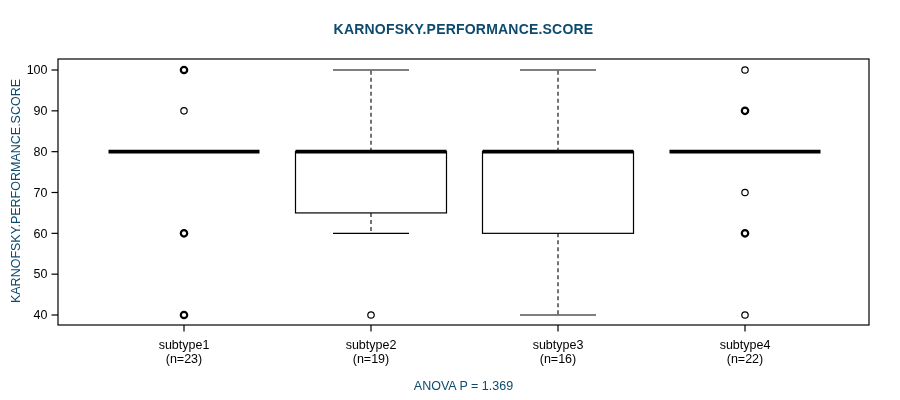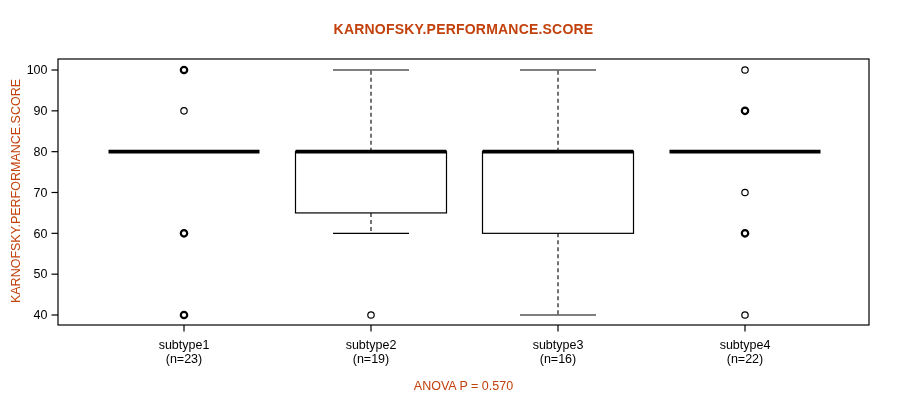--- a/index.html
+++ b/index.html
@@ -1,17 +1,17 @@
 <!DOCTYPE html>
 <html><head>
 <meta charset="utf-8">
 <style>
   html,body{margin:0;padding:0;background:#ffffff;}
   .stage{position:relative;width:900px;height:400px;background:#ffffff;overflow:hidden;
-         font-family:"Liberation Sans",sans-serif;color:#c2410c;}
+         font-family:"Liberation Sans",sans-serif;color:#0c4a6e;}
   .chart-title{position:absolute;left:58px;top:21px;width:811px;text-align:center;
                font-size:14px;font-weight:bold;letter-spacing:.2px;}
   .y-label{position:absolute;left:16px;top:191px;transform:translate(-50%,-50%) rotate(-90deg);
            white-space:nowrap;font-size:12.5px;}
   .annotation{position:absolute;left:58px;top:379px;width:811px;text-align:center;font-size:12.5px;}
   svg{position:absolute;left:0;top:0;}
   svg text{font-family:"Liberation Sans",sans-serif;}
 </style>
 </head>
 <body>
@@ -65,14 +65,14 @@
       <line x1="745" y1="325" x2="745" y2="331.5" stroke="#000000" stroke-width="1.2"></line>
       <text x="745" y="349" text-anchor="middle" font-size="12.5" fill="#000000">subtype4</text>
       <text x="745" y="363" text-anchor="middle" font-size="12.5" fill="#000000">(n=22)</text>
       <line x1="669.5" y1="151.66666666666666" x2="820.5" y2="151.66666666666666" stroke="#000000" stroke-width="3.8" stroke-linecap="butt"></line>
       <circle cx="745" cy="70" r="3.2" fill="none" stroke="#000000" stroke-width="1.2"></circle>
       <circle cx="745" cy="110.83333333333333" r="3.2" fill="none" stroke="#000000" stroke-width="2.2"></circle>
       <circle cx="745" cy="192.5" r="3.2" fill="none" stroke="#000000" stroke-width="1.2"></circle>
       <circle cx="745" cy="233.33333333333331" r="3.2" fill="none" stroke="#000000" stroke-width="2.2"></circle>
       <circle cx="745" cy="315" r="3.2" fill="none" stroke="#000000" stroke-width="1.2"></circle>
     </svg>
-  <div class="annotation">ANOVA P = 0.570</div>
+  <div class="annotation">ANOVA P = 1.369</div>
 </div>
 
 </body></html>

